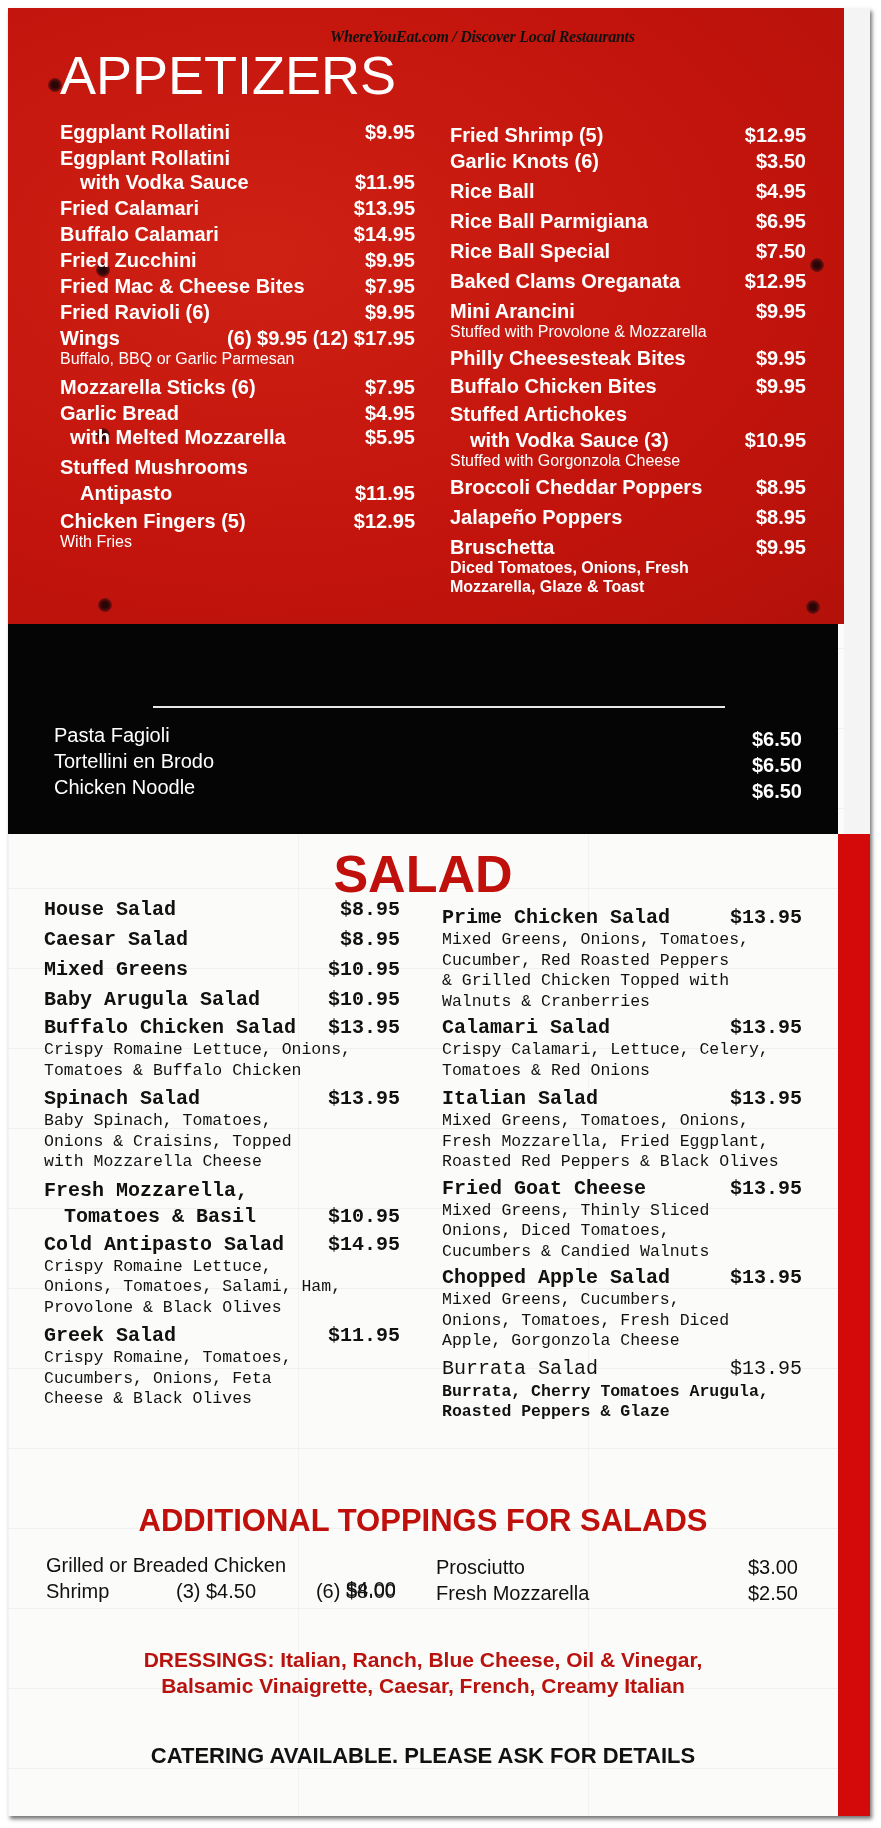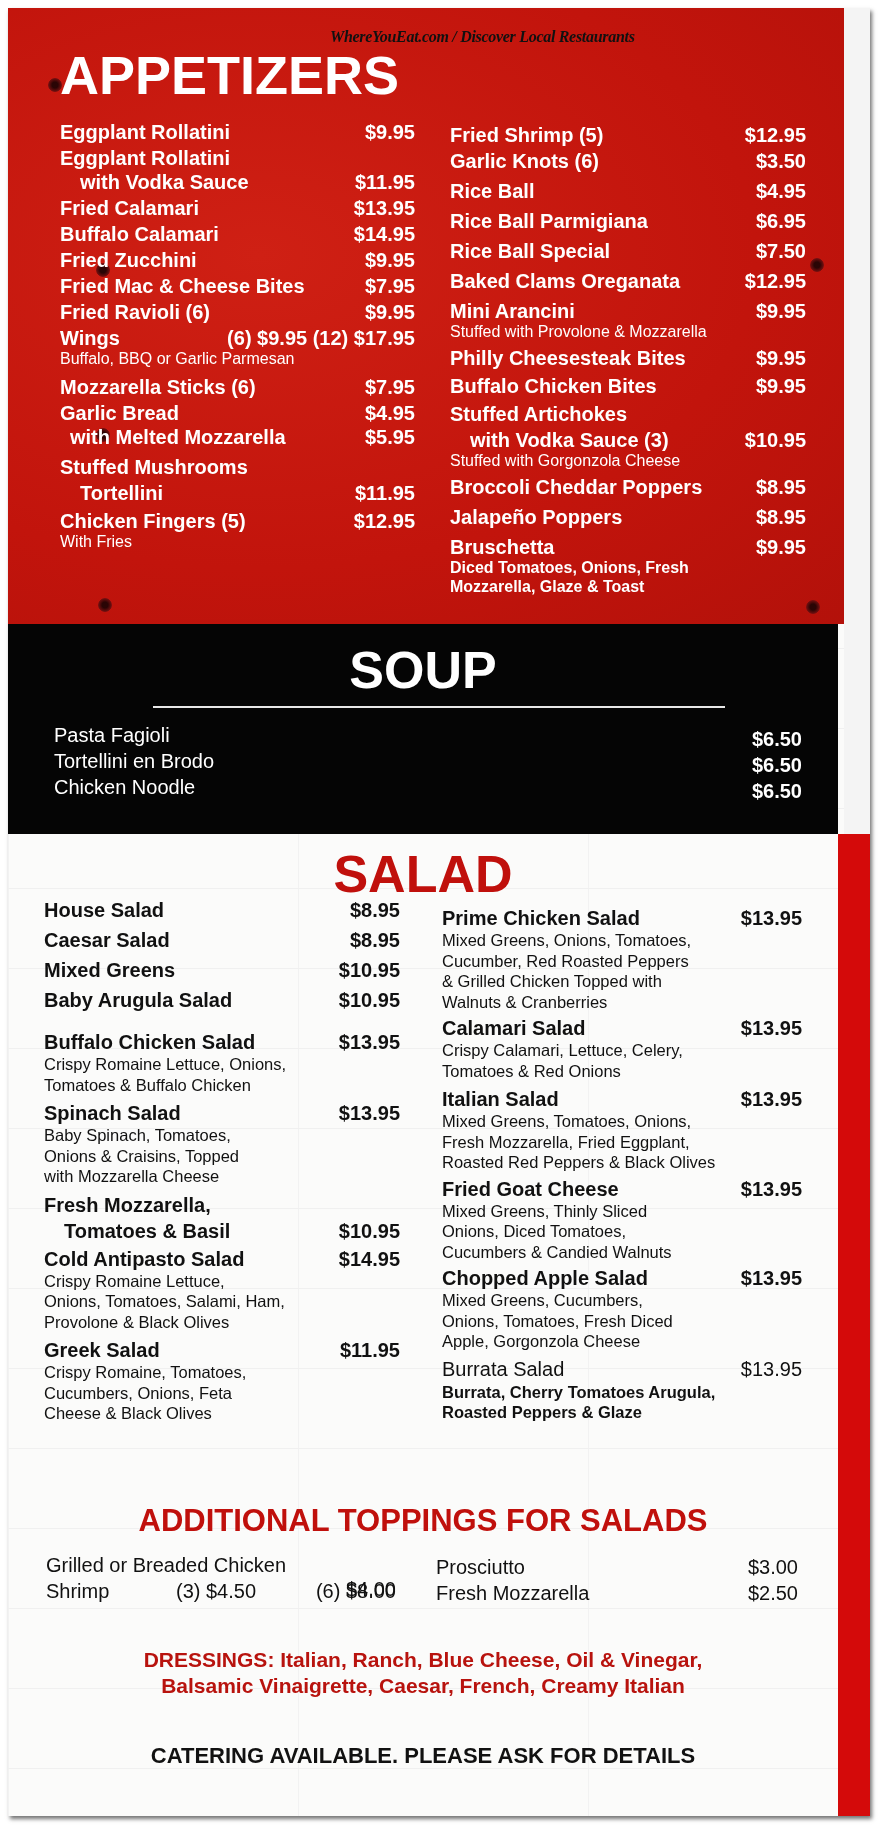--- a/index.html
+++ b/index.html
@@ -10,36 +10,36 @@
     background-image:
       linear-gradient(#ececec 1px, transparent 1px),
       linear-gradient(90deg, #efefef 1px, transparent 1px);
     background-size: 290px 80px, 290px 80px; opacity:0.7; }
   .right-white { position:absolute; left:836px; top:0; width:26px; height:830px; background:#f4f4f4; }
   .right-red { position:absolute; left:830px; top:826px; width:32px; height:982px; background:#d40a0a; }
   .app-panel { position:absolute; left:0; top:0; width:836px; height:616px; background:#c8170f;
     background-image: radial-gradient(ellipse at 30% 40%, #cf2014 0%, #c2140c 60%, #b3110a 100%); }
   .soup-panel { position:absolute; left:0; top:616px; width:830px; height:210px; background:#050505; }
   .watermark { position:absolute; left:322px; top:20px; font-family:"Liberation Serif", serif; font-style:italic; font-weight:bold; font-size:16px; color:#111; white-space:nowrap; letter-spacing:-0.3px; }
-  .h-app { position:absolute; left:52px; top:36px; font-size:54px; font-weight:bold; color:#fff; letter-spacing:0px; }
+  .h-app { position:absolute; left:52px; top:36px; font-size:54px; font-weight:normal; color:#fff; letter-spacing:0px; }
   .col { position:absolute; color:#fff;margin-top:8px; }
   .row { position:relative; font-size:20px; font-weight:bold; height:26px; line-height:26px; white-space:nowrap; }
   .row .nm { position:absolute; left:0; }
   .row .pr { position:absolute; right:0; }
   .row.indent .nm { left:20px; }
   .desc { font-size:16px; line-height:19px; white-space:nowrap; font-weight:normal; }
   .desc.bold { font-weight:bold; }
   .bolt { position:absolute; width:14px; height:14px; border-radius:50%; background:radial-gradient(circle, #2a0505 30%, #7a1010 70%, transparent 72%); }
   .h-soup { position:absolute; left:0; width:830px; top:16px; text-align:center; font-size:52px; font-weight:bold; color:#fff; }
   .soup-line { position:absolute; left:145px; width:572px; top:82px; height:2px; background:#e8e8e8; }
   .soup-row { position:absolute; left:46px; width:748px; height:26px; font-size:20px; color:#fff; }
   .soup-row .nm { position:absolute; left:0; }
   .soup-row .pr { position:absolute; right:0; font-weight:bold; }
   .h-salad { position:absolute; left:0; width:830px; top:836px; text-align:center; font-size:52px; font-weight:bold; color:#c0100c; }
-  .salad-col { position:absolute; color:#111; }
+  .salad-col { position:absolute; color:#111;font-family:Liberation Mono, monospace; }
   .salad-col .row { font-size:20px; height:28px; line-height:28px; color:#111; }
   .salad-col .desc { font-size:16.5px; line-height:20.5px; color:#111; }
   .item { margin-bottom:4px; }
   .h-top { position:absolute; left:0; width:830px; top:1495px; text-align:center; font-size:31px; font-weight:bold; color:#c0100c; }
   .top-row { position:absolute; height:26px; font-size:20px; color:#111; white-space:nowrap; }
   .top-row span { position:absolute; }
   .dress { position:absolute; left:0; width:830px; text-align:center; font-size:21px; font-weight:bold; color:#b8130e; line-height:27px; }
   .catering { position:absolute; left:0; width:830px; top:1735px; text-align:center; font-size:22px; font-weight:bold; color:#111; }
 </style>
 </head>
@@ -106,21 +106,21 @@
           <span class="pr">$4.95</span>
         </div>
       <div class="row" style="margin-top:-2px;">
           <span class="nm" style="left:10px;">with Melted Mozzarella</span>
           <span class="pr">$5.95</span>
         </div>
       <div class="row" style="margin-top:4px;">
           <span class="nm">Stuffed Mushrooms</span>
         </div>
       <div class="row indent">
-          <span class="nm">Tortellini</span>
+          <span class="nm">Antipasto</span>
           <span class="pr">$11.95</span>
         </div>
       <div class="row" style="margin-top:2px;height:24px;">
           <span class="nm">Chicken Fingers (5)</span>
           <span class="pr">$12.95</span>
         </div>
       <div class="desc">With Fries</div>
     </div>
 
     <div class="col" style="left:442px;top:106px;width:356px;">
@@ -182,21 +182,20 @@
           <span class="pr">$9.95</span>
         </div>
       <div class="desc bold">Diced Tomatoes, Onions, Fresh</div>
       <div class="desc bold">Mozzarella, Glaze &amp; Toast</div>
     </div>
   </div>
 
   <div class="watermark">WhereYouEat.com / Discover Local Restaurants</div>
 
   <div class="soup-panel">
-    <div class="h-soup">SOUP</div>
     <div class="soup-line"></div>
     <div class="soup-row" style="top:100px;">
         <span class="nm">Pasta Fagioli</span>
         <span class="pr" style="top:4px;">$6.50</span>
       </div>
     <div class="soup-row" style="top:126px;">
         <span class="nm">Tortellini en Brodo</span>
         <span class="pr" style="top:4px;">$6.50</span>
       </div>
     <div class="soup-row" style="top:152px;">
@@ -213,21 +212,21 @@
         <span class="pr">$8.95</span>
       </div>
     <div class="row" style="margin-bottom:2px;">
         <span class="nm">Caesar Salad</span>
         <span class="pr">$8.95</span>
       </div>
     <div class="row" style="margin-bottom:2px;">
         <span class="nm">Mixed Greens</span>
         <span class="pr">$10.95</span>
       </div>
-    <div class="row" style="margin-bottom:16px;text-align:right;">
+    <div class="row" style="margin-bottom:2px;text-align:right;">
         <span class="nm">Baby Arugula Salad</span>
         <span class="pr">$10.95</span>
       </div>
     <div class="item">
       <div class="row" style="height:24px;line-height:24px;">
           <span class="nm">Buffalo Chicken Salad</span>
           <span class="pr">$13.95</span>
         </div>
       <div class="desc">Crispy Romaine Lettuce, Onions,</div>
       <div class="desc">Tomatoes &amp; Buffalo Chicken</div>

